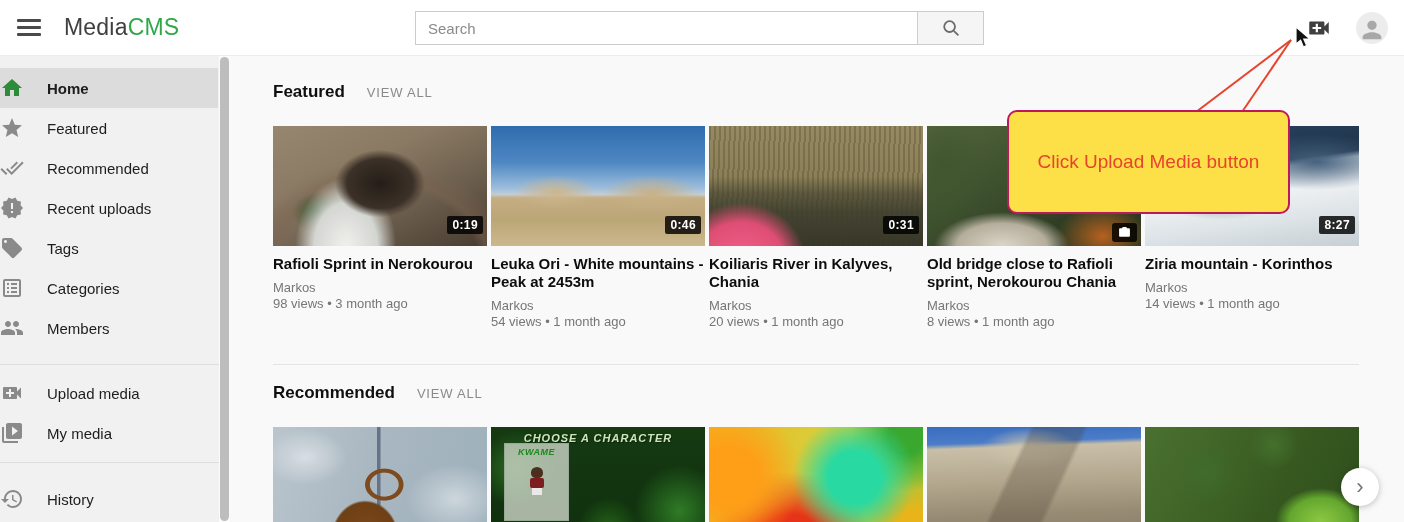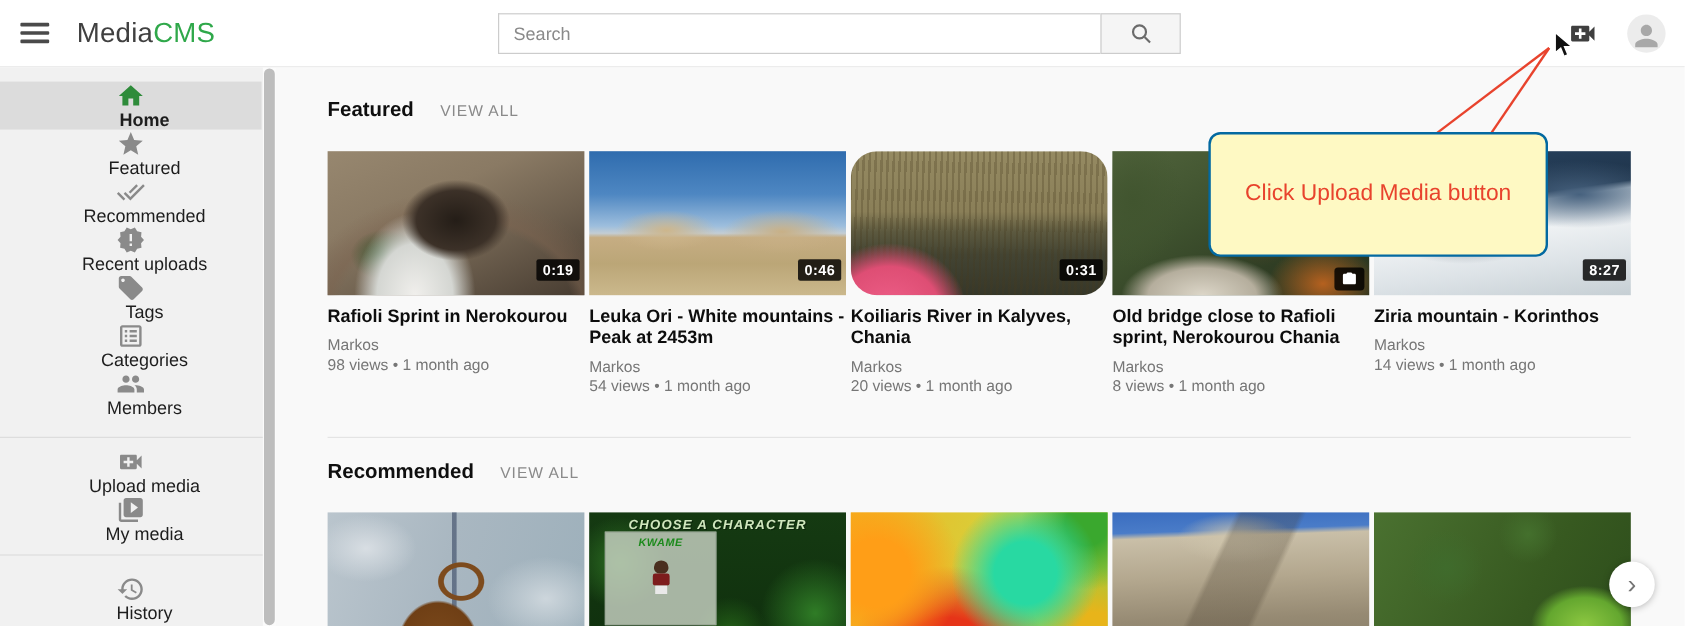--- a/index.html
+++ b/index.html
@@ -27,21 +27,21 @@
     overflow:hidden; display:flex; align-items:flex-end; justify-content:center; cursor:pointer; }
 
   
   .layout { display:flex; height:466px; }
   .sidebar { width:230px; background:#f1f1f1; position:relative; flex-shrink:0; }
   .side-scroll { position:absolute; right:0; top:0; width:11px; height:466px; background:#fbfbfb; }
   .side-scroll .sthumb { position:absolute; left:1px; top:1px; width:9px; height:464px;
     background:#bdbdbd; border-radius:5px; }
   .side-group1 { padding-top:12px; }
   .side-item { height:40px; width:218px; display:flex; align-items:center;
-    cursor:pointer;flex-direction:column; }
+    cursor:pointer; }
   .side-item.active { background:#dcdcdc; }
   .side-item .ic { width:24px; height:24px; color:#8a8a8a; flex-shrink:0; display:flex; }
   .side-item .ic.green { color:#2e8b3a; }
   .side-item .lbl { margin-left:23px; font-size:15px; color:#1d1d1d; }
   .side-div { height:1px; background:#ddd; margin-top:16px; }
   .side-group2 { padding-top:8px; }
   .side-group3 { padding-top:16px; }
 
   .content { flex:1; background:#f9f9f9; position:relative; }
 
@@ -76,21 +76,21 @@
     radial-gradient(ellipse 40px 30px at 22% 72%, #2e5228 0%, rgba(46,82,40,0) 70%),
     radial-gradient(ellipse 180px 140px at 50% 115%, rgba(0,0,0,0) 55%, rgba(125,100,80,.5) 60%, rgba(0,0,0,0) 75%),
     linear-gradient(155deg, #97876f 0%, #8a7a64 35%, #6d5f4e 65%, #473c31 100%); }
   .t-leuka { background:
     radial-gradient(ellipse 60px 24px at 30% 55%, #cdb68c 0%, rgba(205,182,140,0) 70%),
     radial-gradient(ellipse 70px 26px at 75% 56%, #c8b086 0%, rgba(200,176,134,0) 70%),
     linear-gradient(#2f6cae 0%, #4e87c2 30%, #9dbedd 52%, #c3cdd4 57%, #c6ad83 60%, #bba677 78%, #cbb88c 100%); }
   .t-koiliaris { background:
     radial-gradient(ellipse 95px 85px at 15% 112%, #f0608a 0%, #de4e74 45%, rgba(222,78,116,0) 68%),
     repeating-linear-gradient(92deg, rgba(70,58,30,.28) 0 2px, rgba(0,0,0,0) 2px 5px),
-    linear-gradient(#958a62 0%, #8a7f58 42%, #5c593f 56%, #434433 72%, #363729 100%); border-radius: 22px; }
+    linear-gradient(#958a62 0%, #8a7f58 42%, #5c593f 56%, #434433 72%, #363729 100%); }
   .t-bridge { background:
     radial-gradient(ellipse 70px 50px at 82% 92%, #b5611f 0%, rgba(181,97,31,0) 65%),
     radial-gradient(ellipse 90px 45px at 35% 100%, #dcd6c8 0%, #b5ae9d 50%, rgba(181,174,157,0) 75%),
     radial-gradient(ellipse 55px 70px at 58% 40%, #5d4226 0%, rgba(93,66,38,0) 68%),
     radial-gradient(ellipse 60px 80px at 8% 35%, #41552f 0%, rgba(65,85,47,0) 70%),
     linear-gradient(150deg, #51643c 0%, #3e512e 40%, #303e24 70%, #28331e 100%); }
   .t-ziria { background:
     radial-gradient(ellipse 90px 30px at 35% 62%, #9aa3ab 0%, rgba(154,163,171,0) 65%),
     radial-gradient(ellipse 120px 40px at 80% 30%, #46617e 0%, rgba(70,97,126,0) 70%),
     linear-gradient(172deg, #2a4563 0%, #1e3349 36%, #c9d3da 40%, #eef1f3 56%, #dde3e7 76%, #c6cfd4 100%); }
@@ -123,33 +123,33 @@
   .t-leaves { background:
     radial-gradient(ellipse 62px 45px at 82% 78%, #8cc741 0%, #64a72f 50%, rgba(100,167,47,0) 72%),
     radial-gradient(circle 45px at 28% 38%, #3f6b2c 0%, rgba(63,107,44,0) 70%),
     radial-gradient(circle 35px at 60% 15%, #44702d 0%, rgba(68,112,45,0) 70%),
     linear-gradient(120deg, #4a7130 0%, #375920 60%, #2c4c1b 100%); }
 
   
   .g-head { position:absolute; top:5px; left:0; right:0; text-align:center;
     font-size:11px; font-weight:bold; font-style:italic; color:#cfe6bd;
     letter-spacing:1px; text-shadow:1px 1px 0 #0a230a; }
-  .g-panel { position:absolute; top:16px; width:93px; height:78px;
+  .g-panel { position:absolute; top:16px; width:65px; height:78px;
     background:rgba(205,214,200,.8); border:1px solid #9aa896; }
   .g-panel.left { left:13px; } .g-panel.right { right:7px; }
   .g-name { text-align:center; margin-top:3px; font-size:9px; font-weight:bold;
     font-style:italic; color:#1c8a1c; letter-spacing:.5px; }
   .g-fig { position:relative; width:18px; margin:10px auto 0; }
   .g-fig .head { width:12px; height:11px; border-radius:50% 50% 40% 40%; margin:0 auto; }
   .g-fig .body { width:14px; height:10px; margin:0 auto; border-radius:2px; }
   .g-fig .legs { width:10px; height:7px; margin:0 auto; }
 
   
   .callout { position:absolute; left:1007px; top:110px; width:283px; height:104px;
-    background:#fef9c3; border:2px solid #0369a1; border-radius:10px; z-index:30;
+    background:#fde047; border:2px solid #be185d; border-radius:10px; z-index:30;
     display:flex; align-items:center; justify-content:center;
     font-size:19px; color:#e8432d; }
   .tail { position:absolute; left:1180px; top:32px; z-index:29; }
   .cursor { position:absolute; left:1294px; top:26px; z-index:40; }
 </style>
 </head>
 <body>
 
 <div class="topbar">
   <div class="hamburger">
@@ -286,21 +286,21 @@
         <span class="sec-title">Featured</span>
         <span class="view-all">VIEW ALL</span>
       </div>
       <div class="row">
         <div class="card">
           <div class="thumb t-rafioli">
             <span class="dur">0:19</span>
           </div>
           <div class="card-title">Rafioli Sprint in Nerokourou</div>
           <div class="card-author">Markos</div>
-          <div class="card-meta">98 views • 1 month ago</div>
+          <div class="card-meta">98 views • 3 month ago</div>
         </div>
         <div class="card">
           <div class="thumb t-leuka">
             <span class="dur">0:46</span>
           </div>
           <div class="card-title">Leuka Ori - White mountains - Peak at 2453m</div>
           <div class="card-author">Markos</div>
           <div class="card-meta">54 views • 1 month ago</div>
         </div>
         <div class="card">

